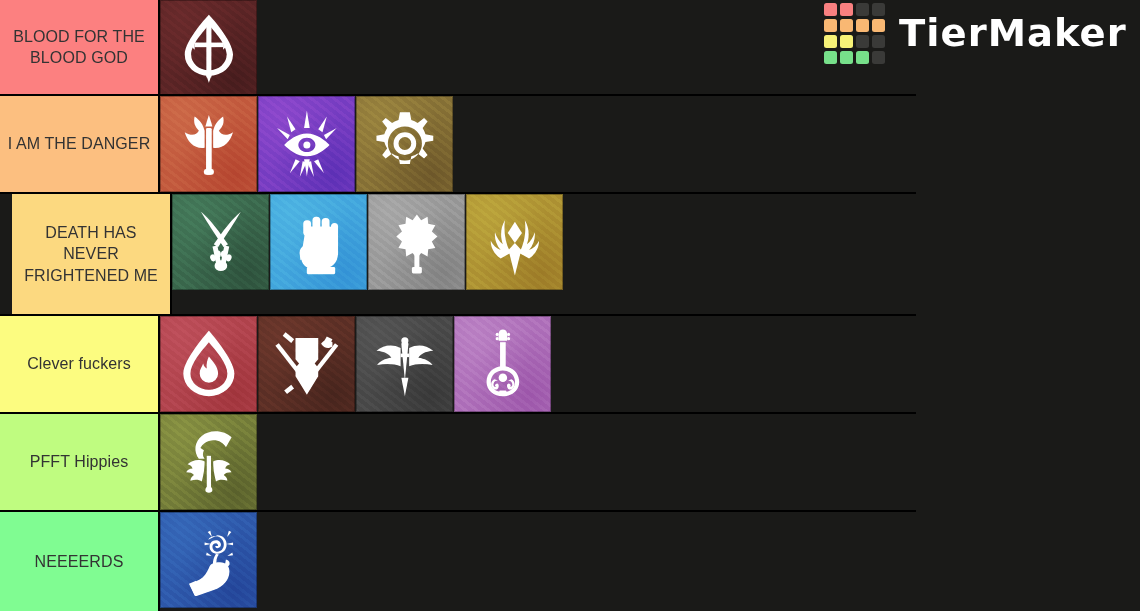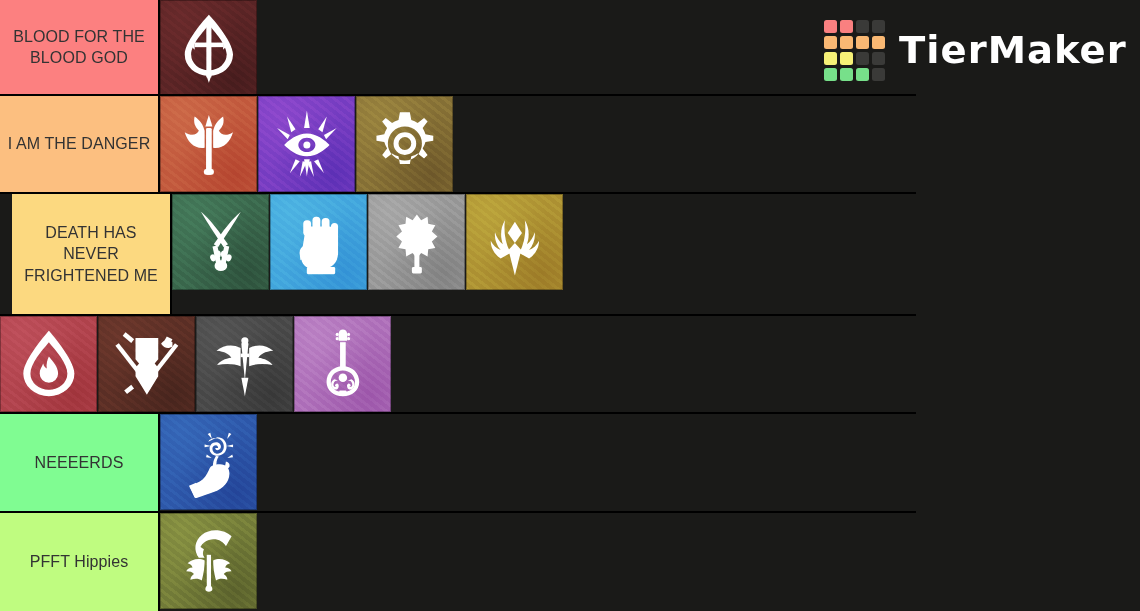--- a/index.html
+++ b/index.html
@@ -75,21 +75,21 @@
     position:absolute; inset:0;
     border:1px solid rgba(0,0,0,.30);
     pointer-events:none;
     z-index:2;
   }
 
   
   #logo {
     position:absolute;
     right:22px;
-    top:20px;
+    top:3px;
     display:flex;
     align-items:center;
     gap:14px;
     z-index:10;
   }
   #logo-grid {
     display:grid;
     grid-template-columns:repeat(4, 13px);
     grid-template-rows:repeat(4, 13px);
     gap:3px;
@@ -233,20 +233,21 @@
     <path d="M36 20 c-6 10 -7 22 -3 34 -5 -4 -9 -10 -11 -17 -1 9 2 18 8 25
              -6 -2 -11 -7 -14 -13 0 10 5 19 14 25 l14 -8 c-8 -14 -10 -32 -8 -46 z"></path>
     <path d="M64 20 c6 10 7 22 3 34 5 -4 9 -10 11 -17 1 9 -2 18 -8 25
              6 -2 11 -7 14 -13 0 10 -5 19 -14 25 l-14 -8 c8 -14 10 -32 8 -46 z"></path>
             </svg>
           </div>
         </div>
       </div>
     </div>
     <div class="tier-row" style="height: 98px;">
+      <div class="tier-label" style="background: rgb(252, 252, 128);">Clever fuckers</div>
       <div class="tier-items">
         <div class="item" style="background: rgb(179, 69, 79);">
           <div class="art">
             <svg viewBox="0 0 100 100" xmlns="http://www.w3.org/2000/svg" fill="#ffffff">
     <path d="M50 4 C50 4 14 44 14 64 a36 32 0 0 0 72 0 C86 44 50 4 50 4 z
              M50 20 C60 32 76 50 76 64 a26 23 0 0 1 -52 0 C24 50 40 32 50 20 z"></path>
     <path d="M50 40 c6 8 13 14 13 24 a13 13 0 0 1 -26 0 c0 -6 3 -9 5 -14
              1 4 3 6 5 7 -1 -7 1 -13 3 -17 z"></path>
             </svg>
           </div>
@@ -294,20 +295,40 @@
     <circle cx="42" cy="9" r="2.2"></circle>
               <circle cx="42" cy="15" r="2.2"></circle>
     <circle cx="58" cy="9" r="2.2"></circle>
               <circle cx="58" cy="15" r="2.2"></circle>
     <circle cx="50" cy="5" r="2.2"></circle>
             </svg>
           </div>
         </div>
       </div>
     </div>
+    <div class="tier-row" style="height: 98px;">
+      <div class="tier-label" style="background: rgb(191, 252, 128);">PFFT Hippies</div>
+      <div class="tier-items">
+        <div class="item" style="background: rgb(119, 128, 58);">
+          <div class="art">
+            <svg viewBox="0 0 100 100" xmlns="http://www.w3.org/2000/svg" fill="#ffffff">
+    <path d="M82 16 C72 6 52 4 40 14 C30 22 28 36 36 46 c-2 -12 4 -22 14 -25
+             10 -3 20 1 24 9 z"></path>
+    <path d="M36 46 c-4 -6 -4 -12 -1 -17 l8 5 c-2 4 -2 8 1 12 z"></path>
+    <rect x="47" y="42" width="6" height="46"></rect>
+    <path d="M47 86 c-3 3 -3 8 3 8 s6 -5 3 -8 z"></path>
+    <path d="M44 50 c-8 -4 -18 -2 -24 4 4 1 6 3 7 6 -4 0 -7 2 -9 5 5 0 9 1 11 4
+             -3 2 -5 5 -5 8 6 -2 12 -2 16 1 3 -10 4 -20 4 -28 z"></path>
+    <path d="M56 50 c8 -4 18 -2 24 4 -4 1 -6 3 -7 6 4 0 7 2 9 5 -5 0 -9 1 -11 4
+             3 2 5 5 5 8 -6 -2 -12 -2 -16 1 -3 -10 -4 -20 -4 -28 z"></path>
+            </svg>
+          </div>
+        </div>
+      </div>
+    </div>
     <div class="tier-row" style="height: 99px;">
       <div class="tier-label" style="background: rgb(128, 252, 146);">NEEEERDS</div>
       <div class="tier-items">
         <div class="item" style="background: rgb(47, 91, 173);">
           <div class="art">
             <svg viewBox="0 0 100 100" xmlns="http://www.w3.org/2000/svg" fill="#ffffff">
     <path d="M62 16 c8 0 13 6 13 13 0 8 -6 13 -13 13 -6 0 -11 -4 -11 -10 0 -5 4 -9 9 -9
              4 0 7 3 7 6 0 3 -2 5 -5 5 -2 0 -3 -1 -3 -3 h4 c0 -2 -1 -4 -3 -4 -3 0 -5 2 -5 5
              0 4 3 7 7 7 5 0 9 -4 9 -10 0 -7 -5 -12 -12 -12 -4 0 -8 2 -10 5 z"></path>
     <path d="M60 42 c-3 5 -5 10 -4 16 l5 0 c-1 -6 0 -11 3 -15 z"></path>
@@ -319,40 +340,20 @@
     <path d="M83 40 l-7 5 8 -1 z"></path>
     <path d="M66 54 c8 0 13 5 13 13 0 12 -9 22 -22 26 l-26 9 -8 -17 14 -7
              c6 -3 10 -9 13 -16 2 -5 5 -8 16 -8 z"></path>
     <path d="M74 50 c4 1 6 4 5 7 -1 3 -4 4 -7 3 z"></path>
     <path d="M22 84 l10 -4 8 16 -10 5 z"></path>
             </svg>
           </div>
         </div>
       </div>
     </div>
-    <div class="tier-row" style="height: 98px;">
-      <div class="tier-label" style="background: rgb(191, 252, 128);">PFFT Hippies</div>
-      <div class="tier-items">
-        <div class="item" style="background: rgb(119, 128, 58);">
-          <div class="art">
-            <svg viewBox="0 0 100 100" xmlns="http://www.w3.org/2000/svg" fill="#ffffff">
-    <path d="M82 16 C72 6 52 4 40 14 C30 22 28 36 36 46 c-2 -12 4 -22 14 -25
-             10 -3 20 1 24 9 z"></path>
-    <path d="M36 46 c-4 -6 -4 -12 -1 -17 l8 5 c-2 4 -2 8 1 12 z"></path>
-    <rect x="47" y="42" width="6" height="46"></rect>
-    <path d="M47 86 c-3 3 -3 8 3 8 s6 -5 3 -8 z"></path>
-    <path d="M44 50 c-8 -4 -18 -2 -24 4 4 1 6 3 7 6 -4 0 -7 2 -9 5 5 0 9 1 11 4
-             -3 2 -5 5 -5 8 6 -2 12 -2 16 1 3 -10 4 -20 4 -28 z"></path>
-    <path d="M56 50 c8 -4 18 -2 24 4 -4 1 -6 3 -7 6 4 0 7 2 9 5 -5 0 -9 1 -11 4
-             3 2 5 5 5 8 -6 -2 -12 -2 -16 1 -3 -10 -4 -20 -4 -28 z"></path>
-            </svg>
-          </div>
-        </div>
-      </div>
-    </div>
   </div>
 
 <div id="logo">
   <div id="logo-grid">
       <i style="background: rgb(249, 128, 128);"></i>
       <i style="background: rgb(249, 128, 128);"></i>
       <i style="background: rgb(58, 58, 56);"></i>
       <i style="background: rgb(58, 58, 56);"></i>
       <i style="background: rgb(249, 184, 115);"></i>
       <i style="background: rgb(249, 184, 115);"></i>

